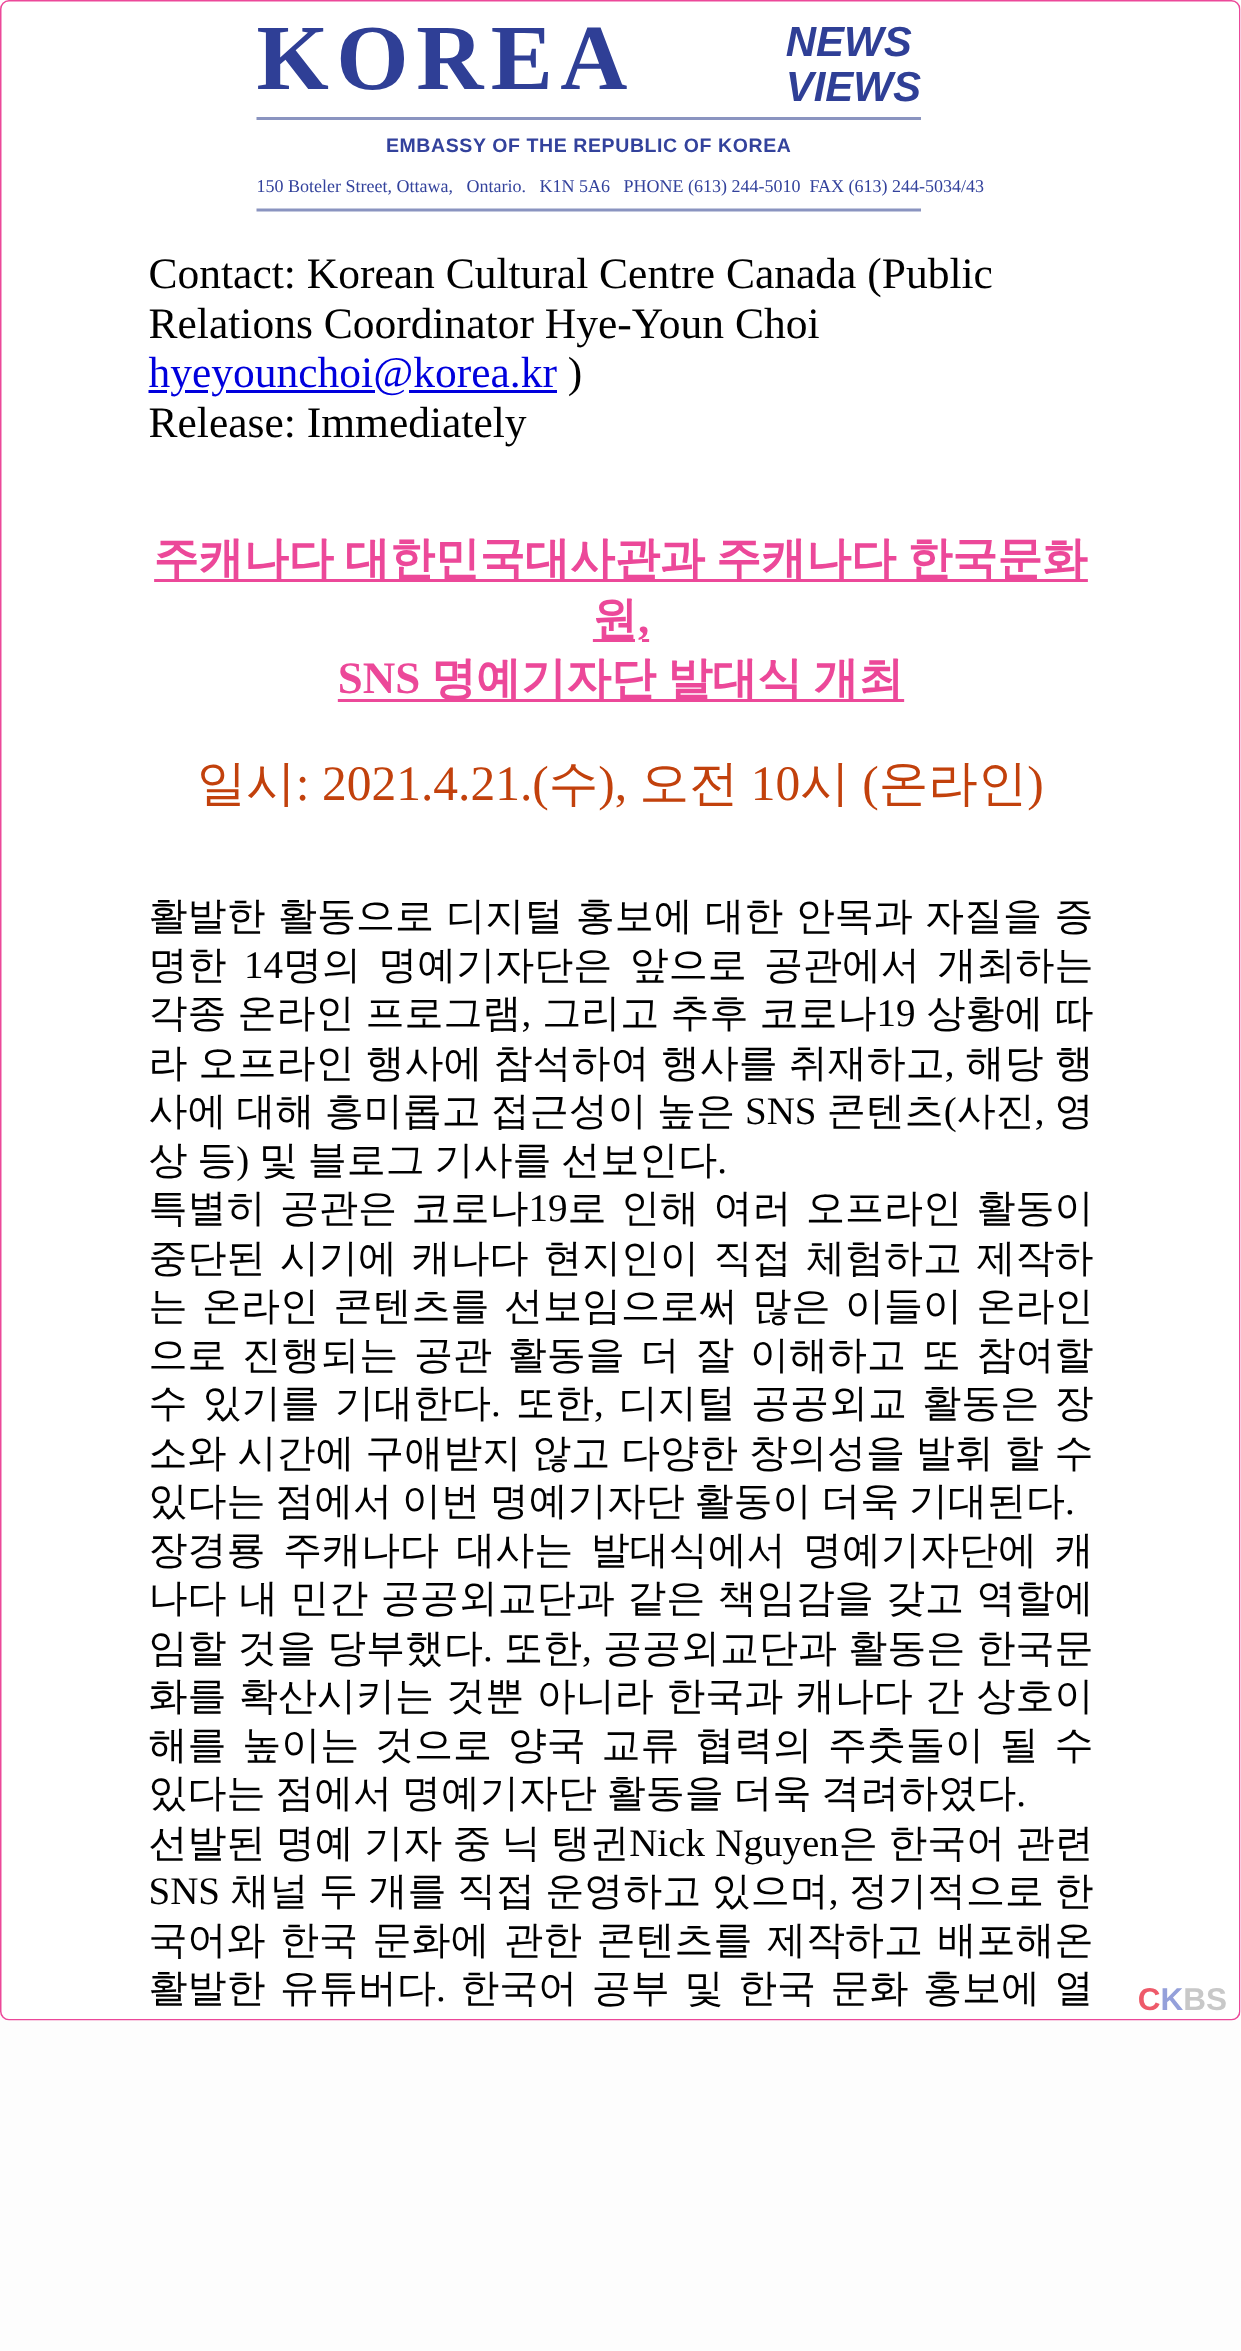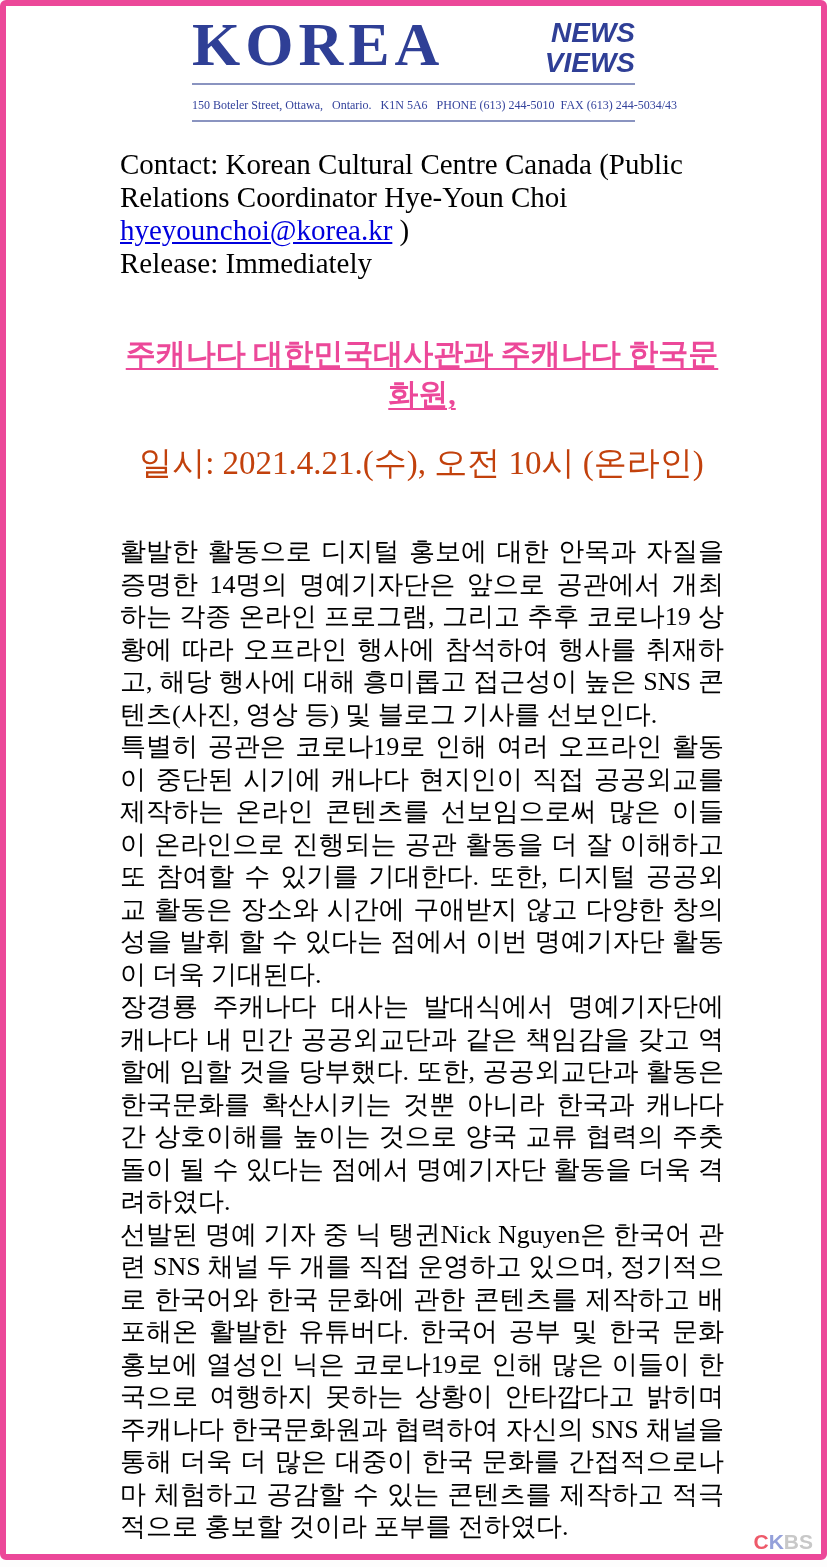--- a/index.html
+++ b/index.html
@@ -4,27 +4,26 @@
 <style>
   html, body {
     margin: 0;
     padding: 0;
     background: #fdfdfd;
     font-family: "Liberation Serif", "DejaVu Serif", serif;
   }
   .page {
     position: relative;
     width: 827px;
-    height: 1560px;
+    height: 1347px;
     box-sizing: border-box;
     background: #ffffff;
-    border: 6px solid #ec4899;
+    border: 1px solid #ec4899;
     border-radius: 6px;
     overflow: hidden;
-    padding-left: 16px;
   }
 
   
   .letterhead {
     margin: 10px 0 0 170px;
     width: 443px;
     color: #2f3f96;
   }
   .lh-top {
     display: flex;
@@ -33,21 +32,20 @@
   }
   .logo {
     font-family: "Liberation Serif", "DejaVu Serif", serif;
     font-weight: bold;
     font-size: 62px;
     line-height: 56px;
     letter-spacing: 5px;
     color: #2f3f96;
   }
   .tagline {
-    text-align: right;
     font-family: "Liberation Sans", "DejaVu Sans", sans-serif;
     font-weight: bold;
     font-style: italic;
     font-size: 28px;
     line-height: 30px;
     margin-top: 2px;
     color: #2f3f96;
   }
   .lh-rule {
     border: 0;
@@ -140,41 +138,43 @@
 
   <header class="letterhead">
     <div class="lh-top">
       <div class="logo">KOREA</div>
       <div class="tagline">
         <div>NEWS</div>
         <div>VIEWS</div>
       </div>
     </div>
     <div class="lh-rule"></div>
+    <div class="lh-org">EMBASSY OF THE REPUBLIC OF KOREA</div>
     <div class="lh-address">150 Boteler Street, Ottawa,   Ontario.   K1N 5A6   PHONE (613) 244-5010  FAX (613) 244-5034/43</div>
     <div class="lh-rule"></div>
   </header>
 
   <section class="release-info">
     <div>
       <span>Contact: Korean Cultural Centre Canada (Public Relations Coordinator Hye-Youn Choi</span>
       <a href="#" class="email-link">hyeyounchoi@korea.kr</a><span> )</span>
     </div>
     <div>Release: Immediately</div>
   </section>
 
   <h1 class="headline">
     <span class="title-line">주캐나다 대한민국대사관과 주캐나다 한국문화원,</span><br>
+    <span class="title-line">SNS 명예기자단 발대식 개최</span>
   </h1>
 
   <div class="datetime">일시: 2021.4.21.(수), 오전 10시 (온라인)</div>
 
   <main class="body-text">
     <p>활발한 활동으로 디지털 홍보에 대한 안목과 자질을 증명한 14명의 명예기자단은 앞으로 공관에서 개최하는 각종 온라인 프로그램, 그리고 추후 코로나19 상황에 따라 오프라인 행사에 참석하여 행사를 취재하고, 해당 행사에 대해 흥미롭고 접근성이 높은 SNS 콘텐츠(사진, 영상 등) 및 블로그 기사를 선보인다.</p>
-    <p>특별히 공관은 코로나19로 인해 여러 오프라인 활동이 중단된 시기에 캐나다 현지인이 직접 공공외교를 제작하는 온라인 콘텐츠를 선보임으로써 많은 이들이 온라인으로 진행되는 공관 활동을 더 잘 이해하고 또 참여할 수 있기를 기대한다. 또한, 디지털 공공외교 활동은 장소와 시간에 구애받지 않고 다양한 창의성을 발휘 할 수 있다는 점에서 이번 명예기자단 활동이 더욱 기대된다.</p>
+    <p>특별히 공관은 코로나19로 인해 여러 오프라인 활동이 중단된 시기에 캐나다 현지인이 직접 체험하고 제작하는 온라인 콘텐츠를 선보임으로써 많은 이들이 온라인으로 진행되는 공관 활동을 더 잘 이해하고 또 참여할 수 있기를 기대한다. 또한, 디지털 공공외교 활동은 장소와 시간에 구애받지 않고 다양한 창의성을 발휘 할 수 있다는 점에서 이번 명예기자단 활동이 더욱 기대된다.</p>
     <p>장경룡 주캐나다 대사는 발대식에서 명예기자단에 캐나다 내 민간 공공외교단과 같은 책임감을 갖고 역할에 임할 것을 당부했다. 또한, 공공외교단과 활동은 한국문화를 확산시키는 것뿐 아니라 한국과 캐나다 간 상호이해를 높이는 것으로 양국 교류 협력의 주춧돌이 될 수 있다는 점에서 명예기자단 활동을 더욱 격려하였다.</p>
     <p>선발된 명예 기자 중 닉 탱귄Nick Nguyen은 한국어 관련 SNS 채널 두 개를 직접 운영하고 있으며, 정기적으로 한국어와 한국 문화에 관한 콘텐츠를 제작하고 배포해온 활발한 유튜버다. 한국어 공부 및 한국 문화 홍보에 열성인 닉은 코로나19로 인해 많은 이들이 한국으로 여행하지 못하는 상황이 안타깝다고 밝히며 주캐나다 한국문화원과 협력하여 자신의 SNS 채널을 통해 더욱 더 많은 대중이 한국 문화를 간접적으로나마 체험하고 공감할 수 있는 콘텐츠를 제작하고 적극적으로 홍보할 것이라 포부를 전하였다.</p>
 
   </main>
 
   <div class="watermark">
     <span class="wm-c">C</span><span class="wm-k">K</span><span class="wm-bs">BS</span>
   </div>
 
 </div>

